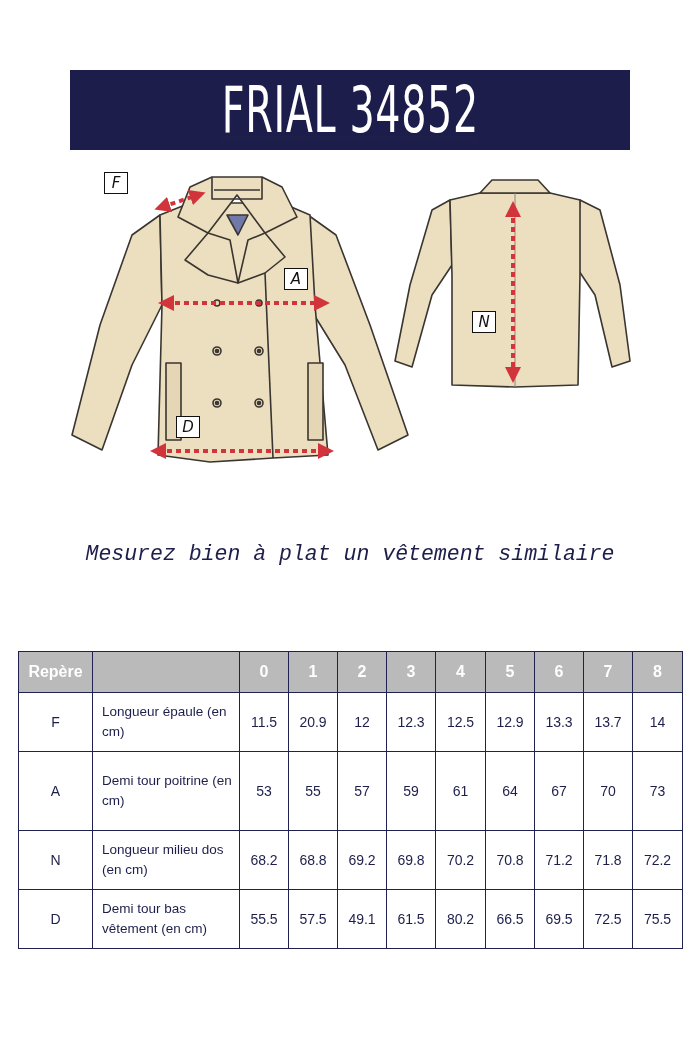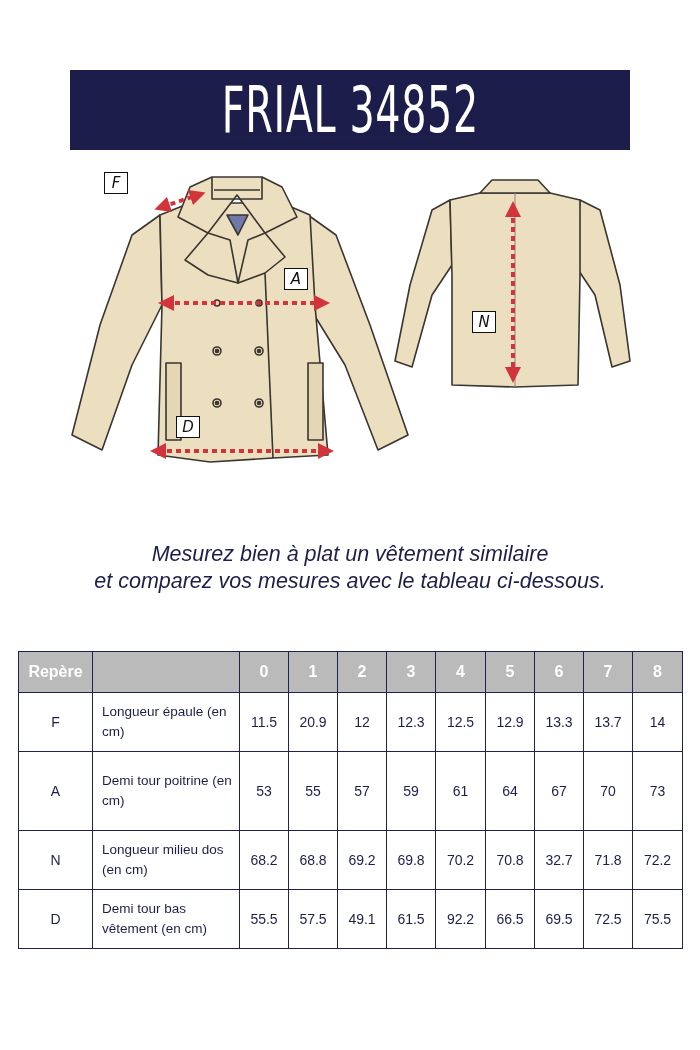--- a/index.html
+++ b/index.html
@@ -21,21 +21,21 @@
   .illustration svg { width: 100%; height: 100%; display: block; }
   .label-box {
     position: absolute; background: #fff; border: 1.5px solid #111;
     font-family: "DejaVu Sans", sans-serif; font-style: italic; font-size: 15px;
     color: #111; width: 22px; height: 20px; line-height: 20px; text-align: center;
   }
   .instructions {
     position: absolute; left: 0; top: 541px; width: 700px; text-align: center;
     font-style: italic; font-size: 21.5px; line-height: 27px; color: #1d1f4a;
   }
-  .instructions span { display: block; }
+  .instructions span { display: block; font-family: Liberation Mono, monospace; }
   table.size-table {
     position: absolute; left: 18px; top: 651px; width: 664px;
     border-collapse: collapse; table-layout: fixed; font-size: 14px; color: #1d1f4a;
   }
   .size-table th, .size-table td {
     border: 1.5px solid #1f2150; text-align: center; vertical-align: middle; padding: 0;
   }
   .size-table thead th {
     background: #bababa; color: #ffffff; font-weight: bold; height: 40px; font-size: 16px;
   }
@@ -112,21 +112,20 @@
     </g>
   </svg>
   <div class="label-box" style="left:44px; top:7px;">F</div>
   <div class="label-box" style="left:224px; top:103px;">A</div>
   <div class="label-box" style="left:116px; top:251px;">D</div>
   <div class="label-box" style="left:412px; top:146px;">N</div>
 </div>
 
 <div class="instructions">
   <span>Mesurez bien à plat un vêtement similaire</span>
-  <span>et comparez vos mesures avec le tableau ci-dessous.</span>
 </div>
 
 <table class="size-table">
   <colgroup>
     <col style="width:74px">
       <col style="width:147px">
     <col style="width:49px">
       <col style="width:49px">
       <col style="width:49px">
       <col style="width:49px">
@@ -180,31 +179,31 @@
     </tr>
     <tr class="r-N">
       <td>N</td>
       <td class="desc">Longueur milieu dos (en cm)</td>
       <td>68.2</td>
       <td>68.8</td>
       <td>69.2</td>
       <td>69.8</td>
       <td>70.2</td>
       <td>70.8</td>
-      <td>32.7</td>
+      <td>71.2</td>
       <td>71.8</td>
       <td>72.2</td>
     </tr>
     <tr class="r-D">
       <td>D</td>
       <td class="desc">Demi tour bas vêtement (en cm)</td>
       <td>55.5</td>
       <td>57.5</td>
       <td>49.1</td>
       <td>61.5</td>
-      <td>92.2</td>
+      <td>80.2</td>
       <td>66.5</td>
       <td>69.5</td>
       <td>72.5</td>
       <td>75.5</td>
     </tr>
   </tbody>
 </table>
 
 </body></html>

